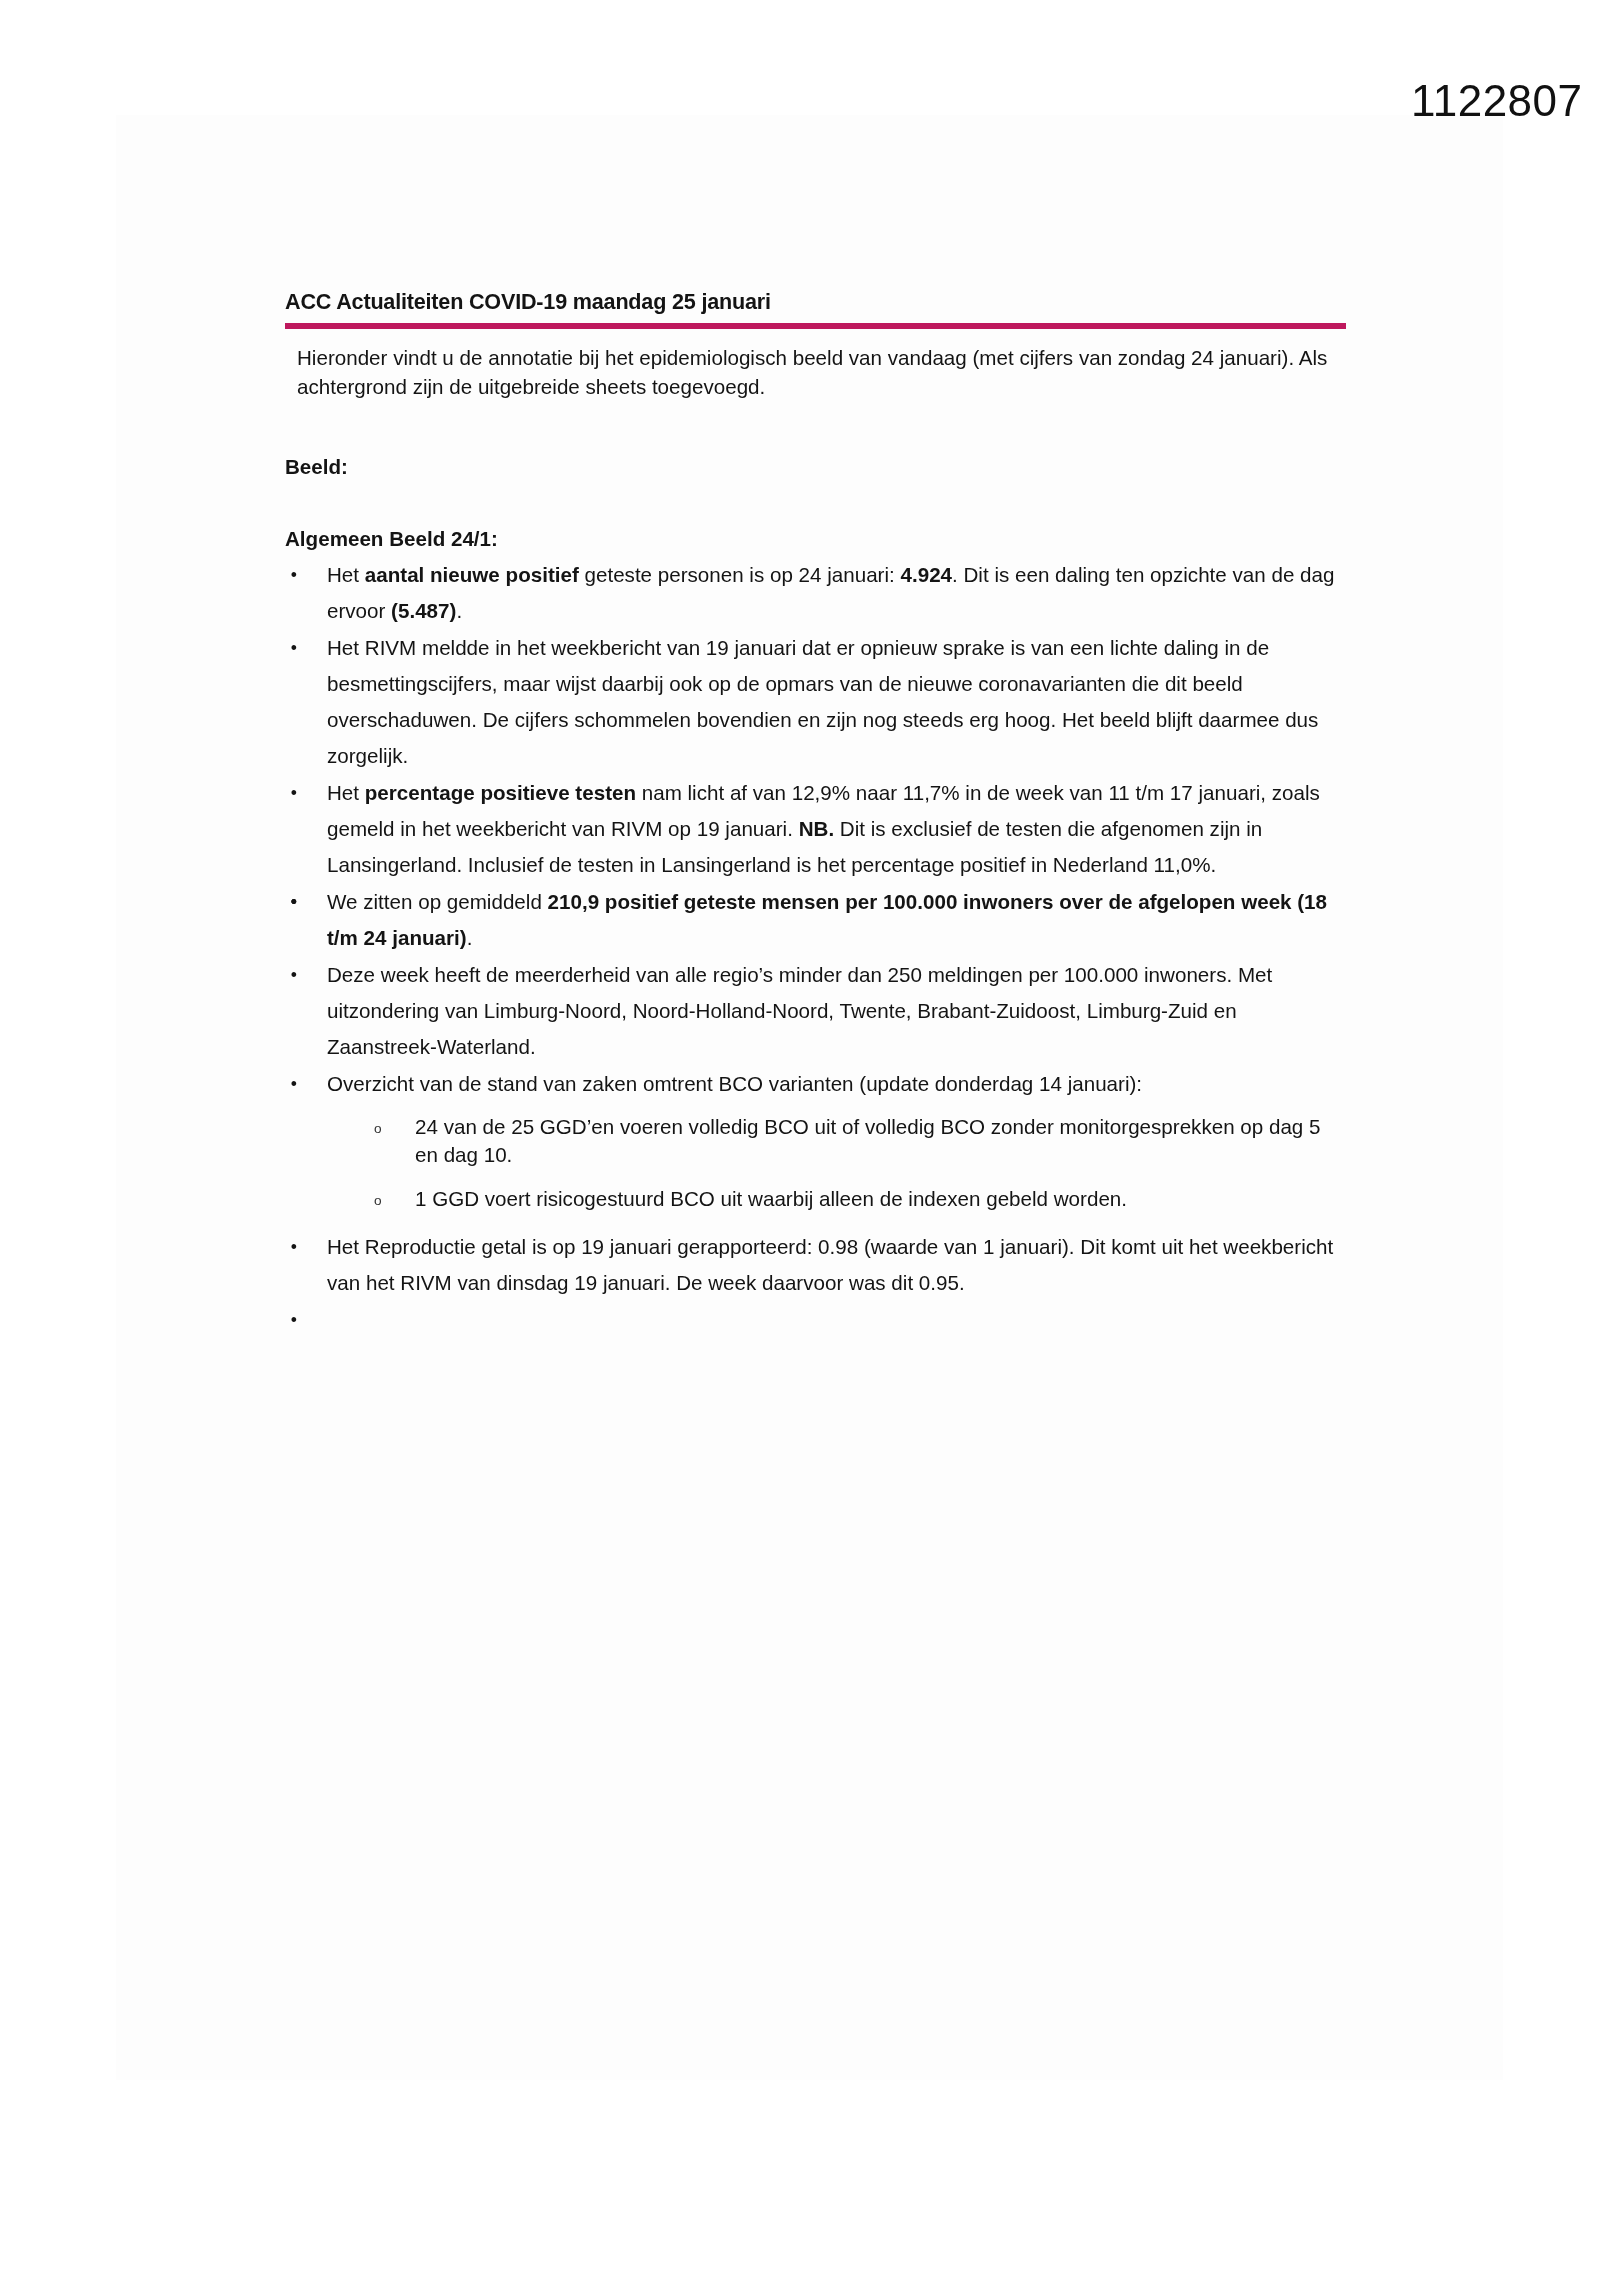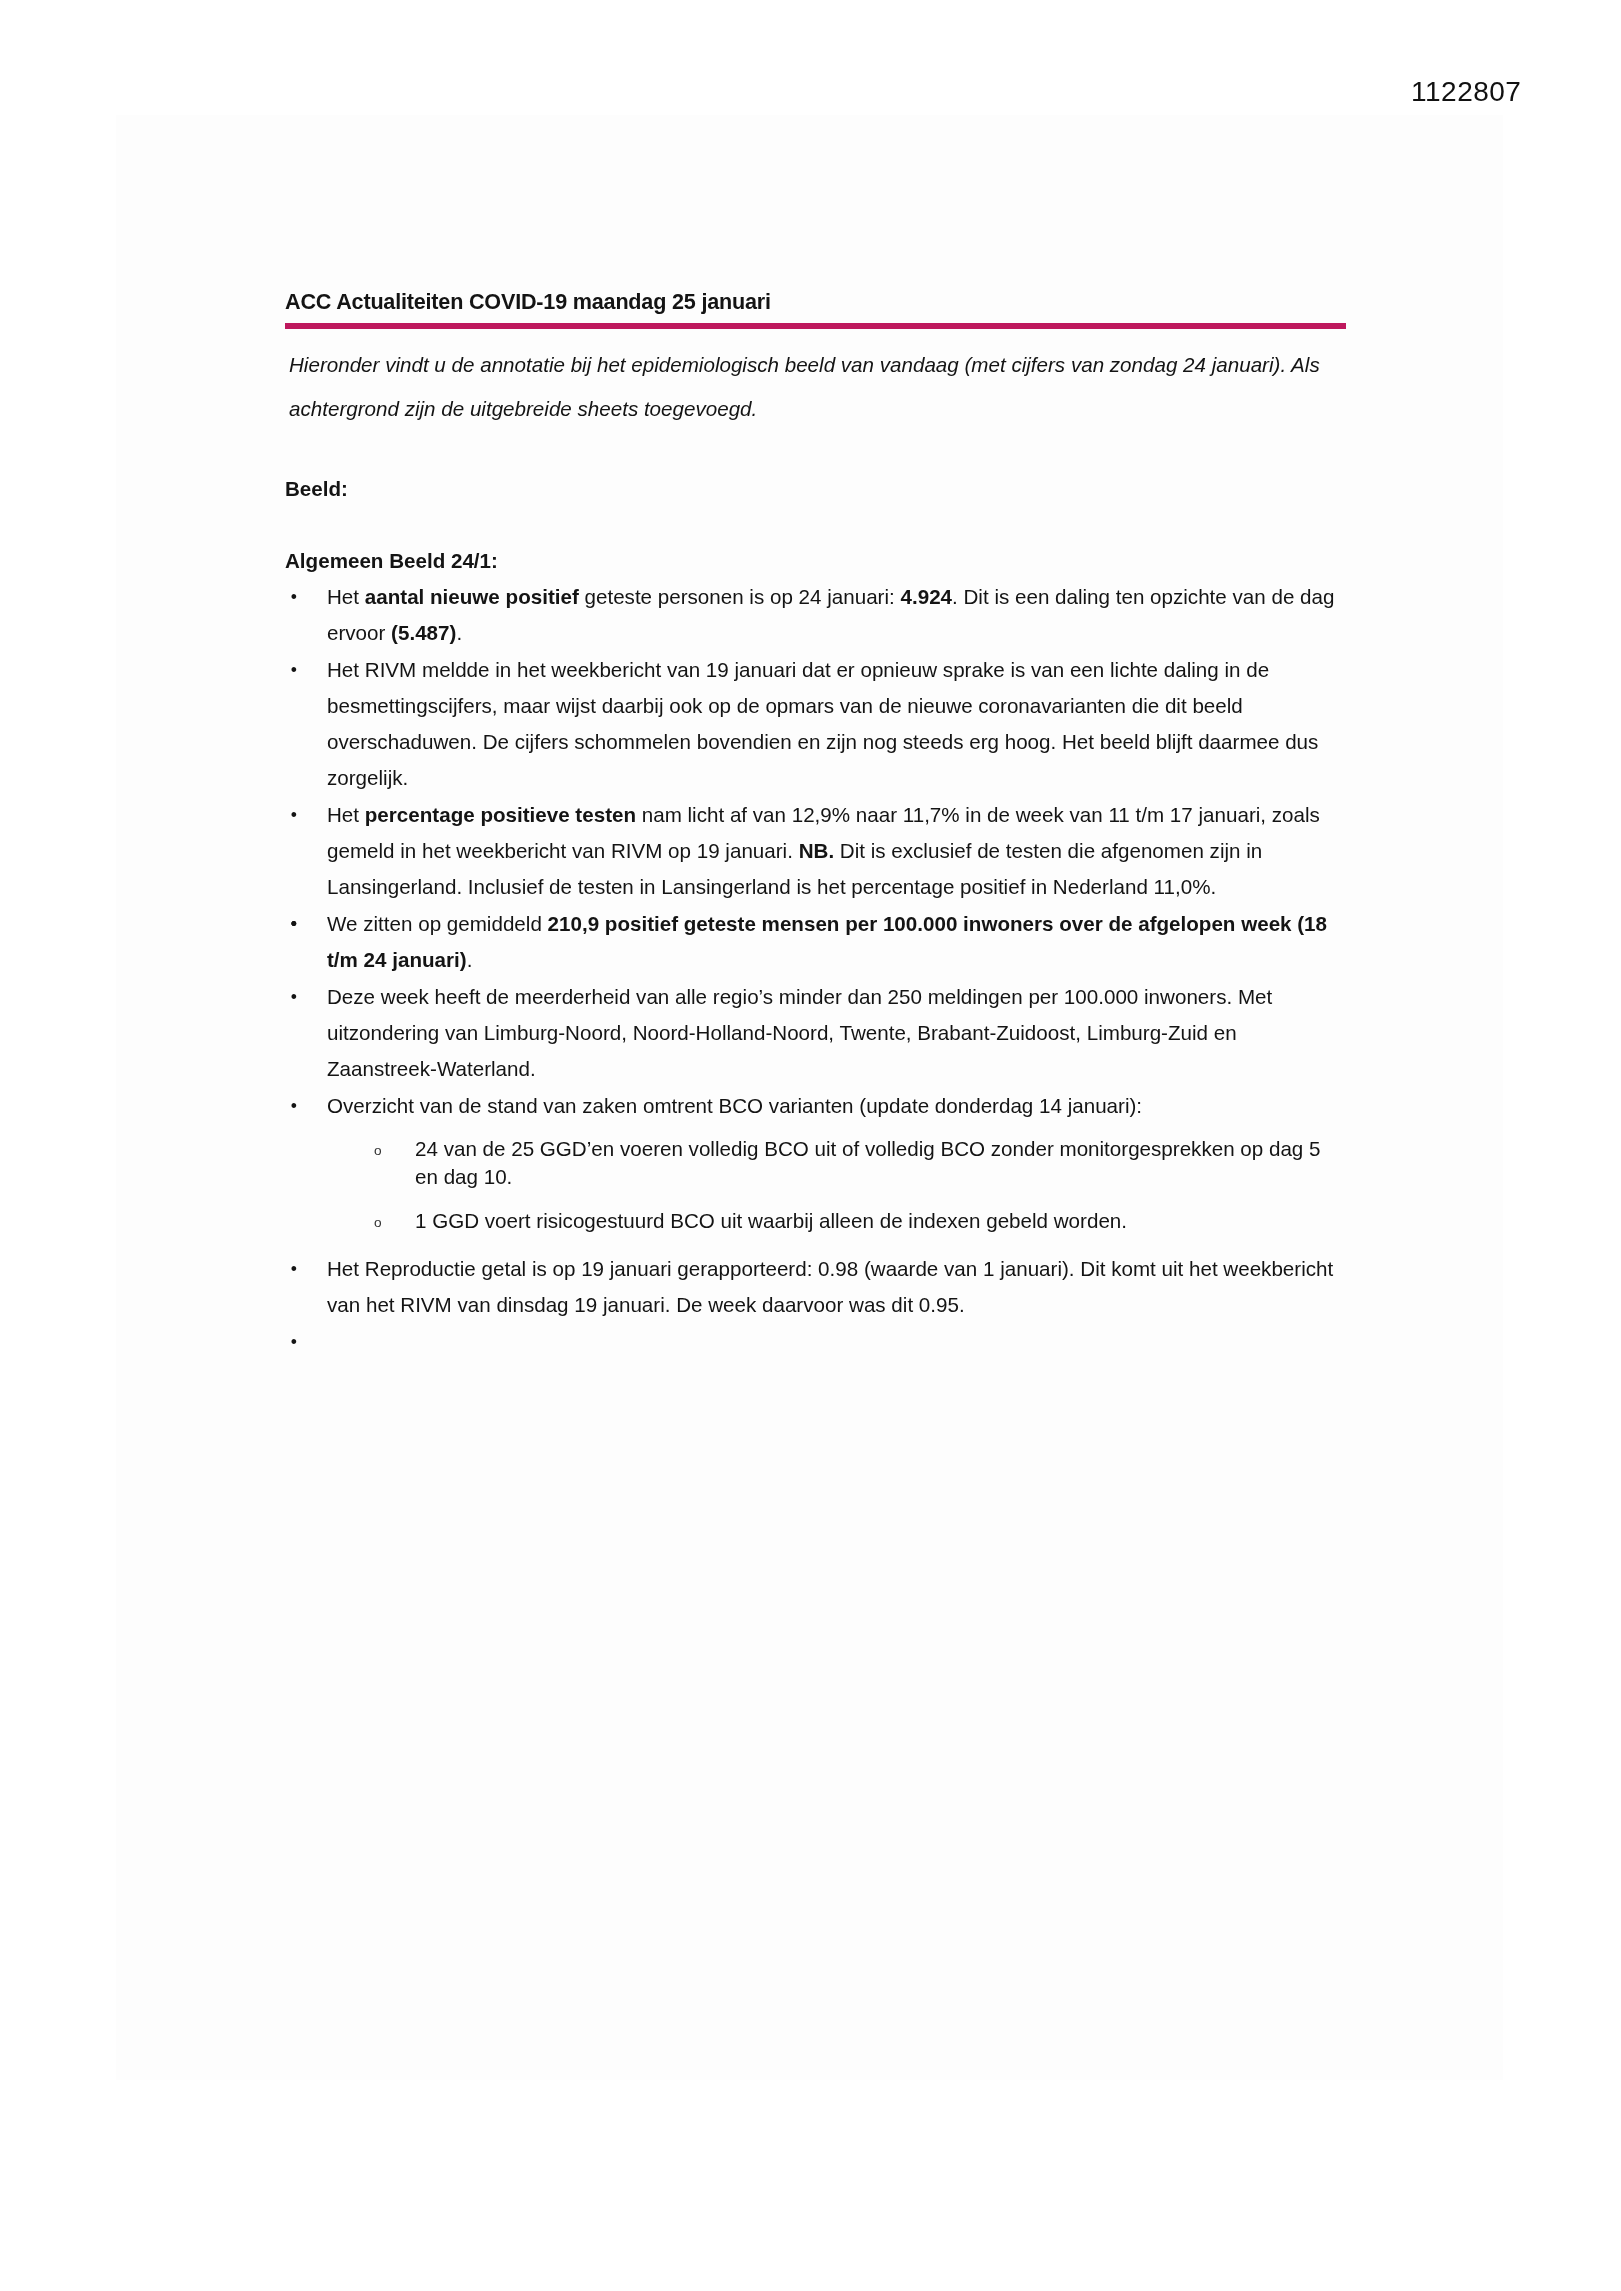--- a/index.html
+++ b/index.html
@@ -13,21 +13,21 @@
       position: relative;
       overflow: hidden;
       font-family: "Liberation Sans", sans-serif;
       color: #111111;
     }
     .doc-number {
       position: absolute;
       top: 76px;
       left: 1411px;
       font-family: "Liberation Sans", sans-serif;
-      font-size: 28px;
+      font-size: 44px;
       color: #111;
       letter-spacing: 0.5px;
     }
     .scan-page {
       position: absolute;
       left: 116px;
       top: 115px;
       width: 1387px;
       height: 1965px;
       background: #fdfdfd;
@@ -50,23 +50,22 @@
       border-bottom: 6px solid #be185d;
       margin: 0 0 13.7px 0;
       letter-spacing: -0.2px;
     }
     .section-heading {
       font-weight: bold;
       margin: 0;
       line-height: 36px;
     }
     .para {
-      margin: 4px;
-      line-height: 44px;
-      font-style: italic;
+      margin: 12px;
+      line-height: 29px;
     }
     .gap-lg { height: 36px; }
     ul.bullets {
       list-style: none;
       margin: 0;
       padding: 0;
     }
     ul.bullets > li {
       position: relative;
       padding-left: 42px;

